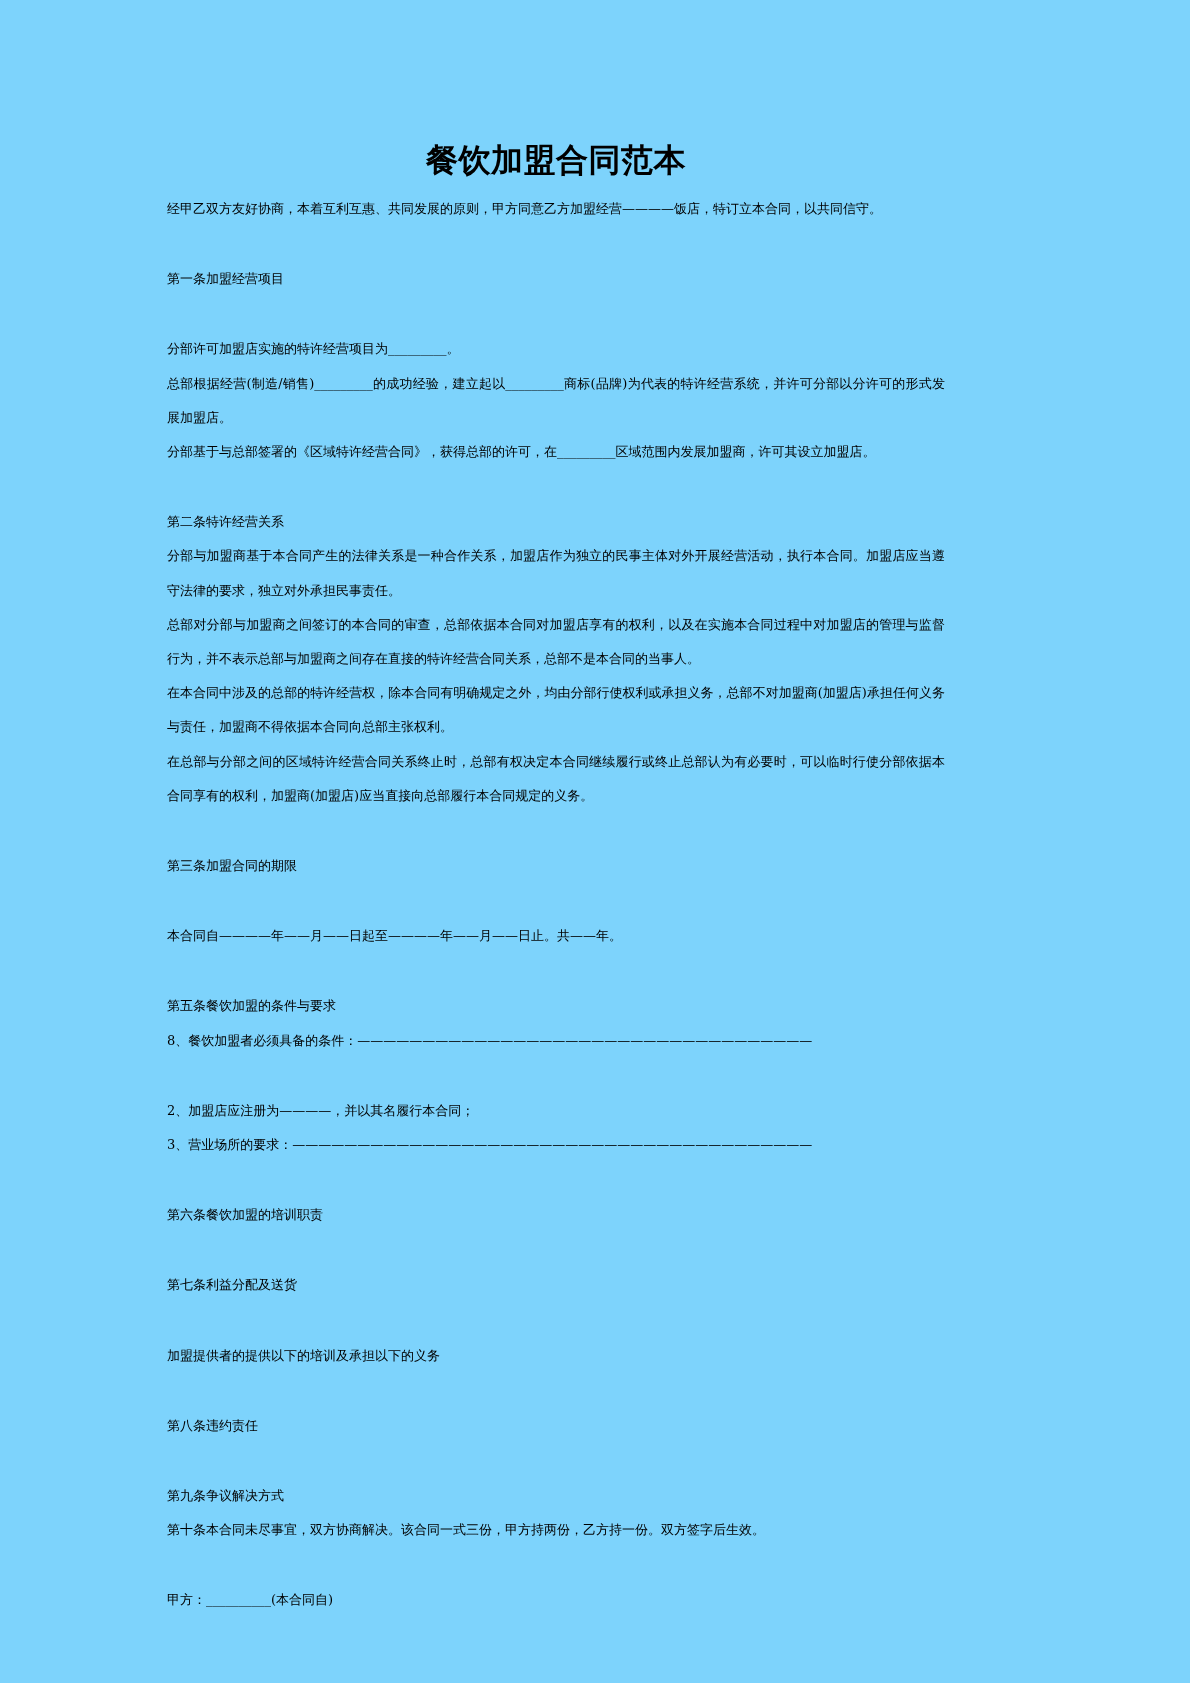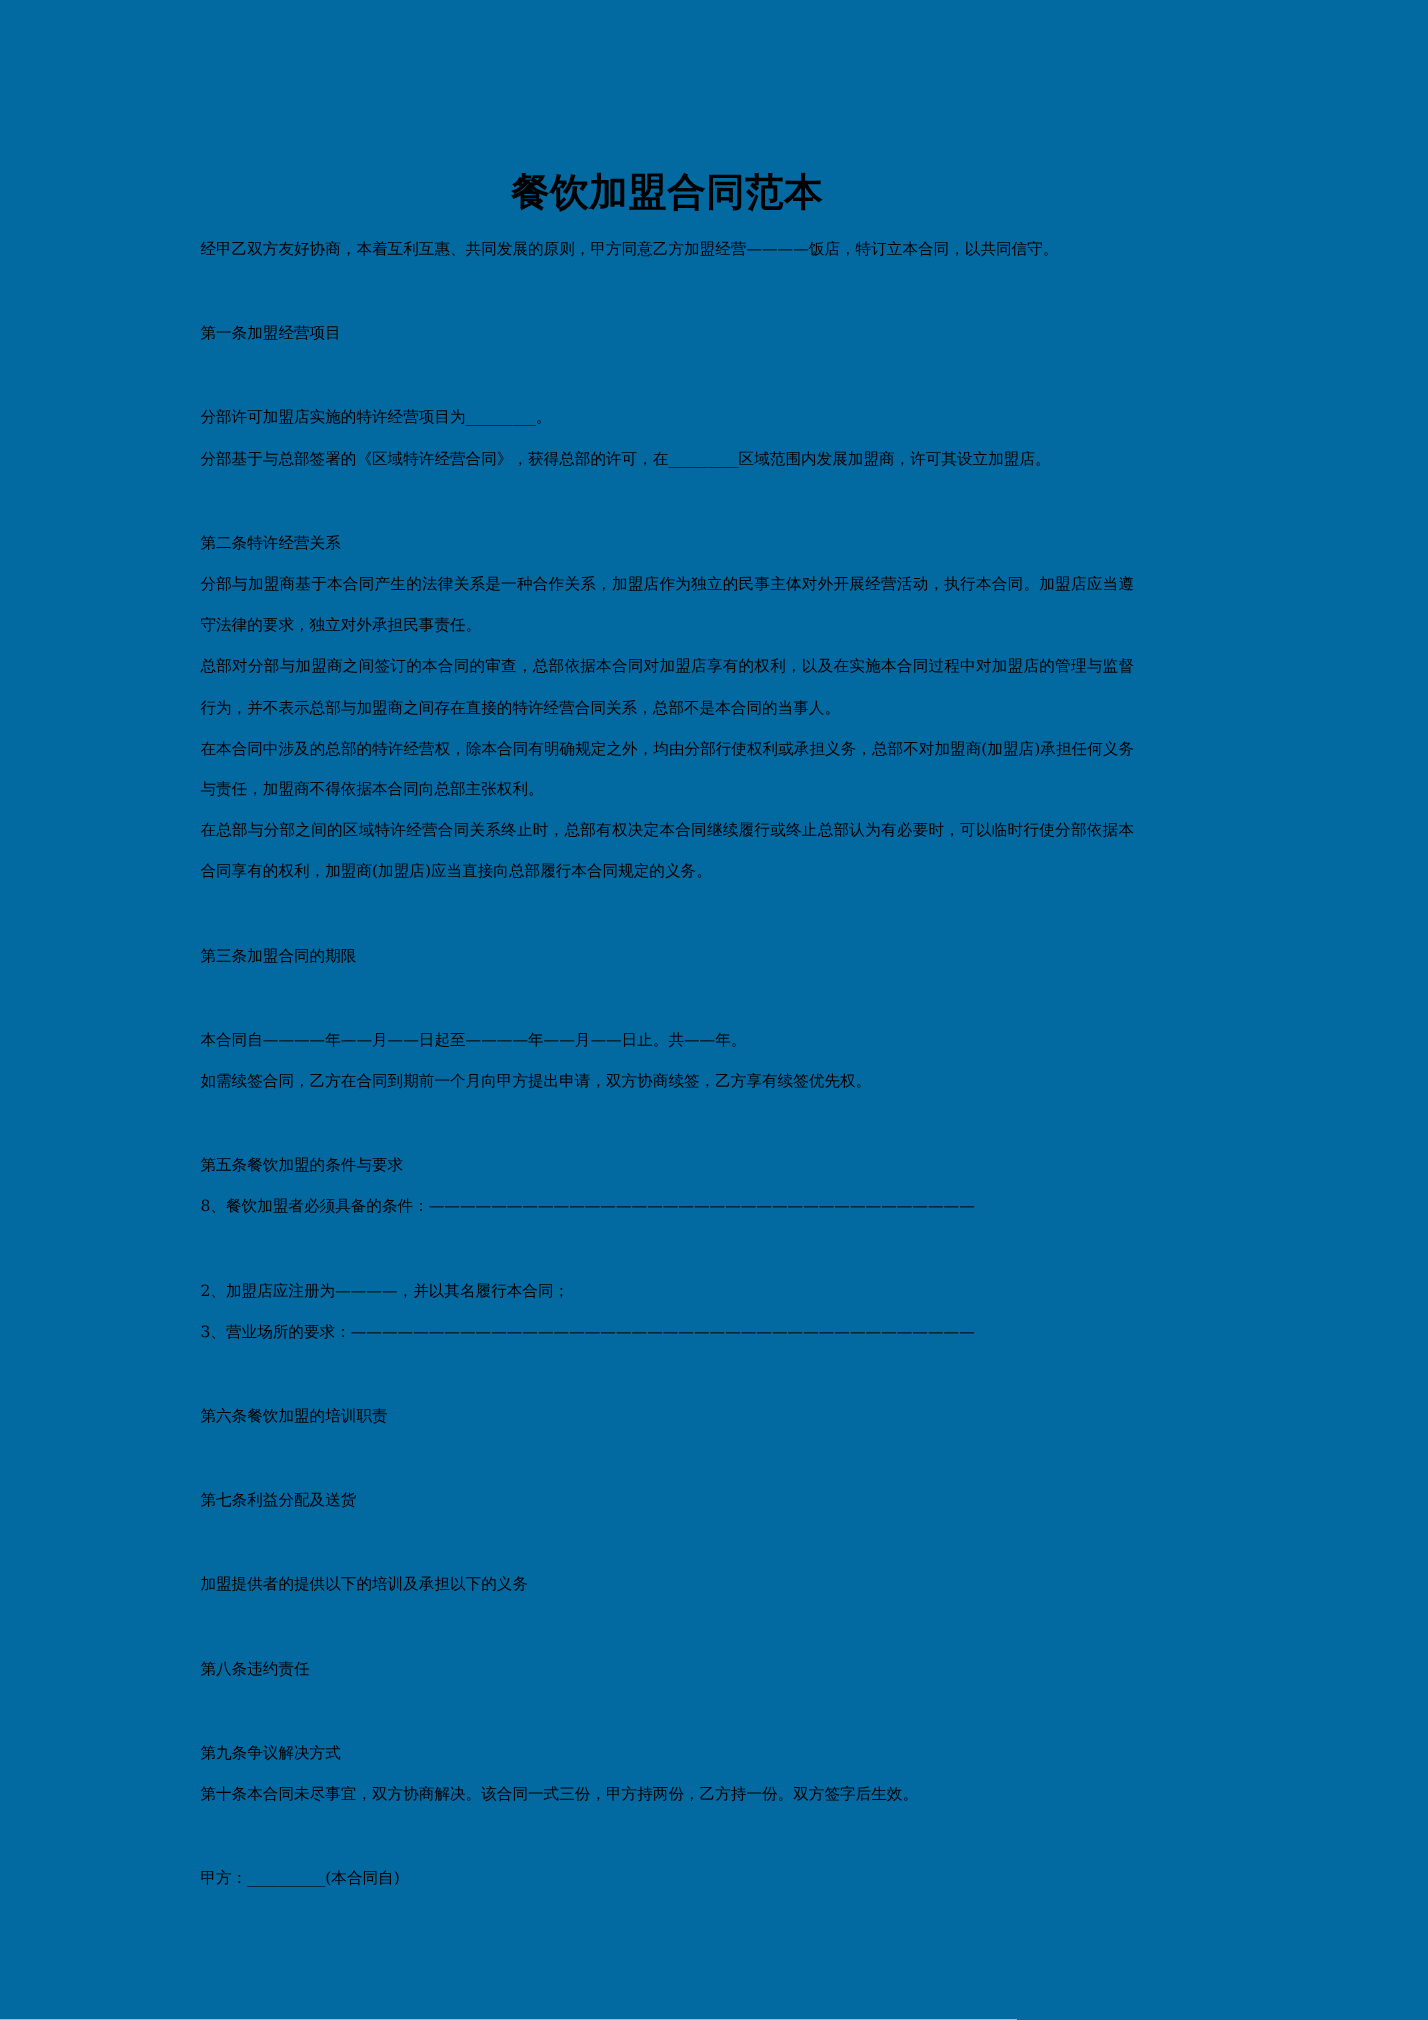--- a/index.html
+++ b/index.html
@@ -8,21 +8,21 @@
     background: #ffffff;
   }
   body {
     font-family: "DejaVu Serif", "Liberation Serif", serif;
     color: #000000;
   }
   .page {
     position: relative;
     width: 1190px;
     height: 1683px;
-    background: #0369a1;
+    background: #7dd3fc;
     box-sizing: border-box;
     overflow: hidden;
   }
   .content {
     position: absolute;
     left: 167px;
     top: 140px;
     width: 778px;
   }
   .doc-title {
@@ -58,29 +58,29 @@
 
 <div class="page">
   <div class="content">
 
     <h1 class="doc-title">餐饮加盟合同范本</h1>
 
     <div class="body-block">
       <p class="para">经甲乙双方友好协商，本着互利互惠、共同发展的原则，甲方同意乙方加盟经营————饭店，特订立本合同，以共同信守。</p>
       <p class="para short">第一条加盟经营项目</p>
       <p class="para short">分部许可加盟店实施的特许经营项目为_________。</p>
+      <p class="para">总部根据经营(制造/销售)_________的成功经验，建立起以_________商标(品牌)为代表的特许经营系统，并许可分部以分许可的形式发展加盟店。</p>
       <p class="para">分部基于与总部签署的《区域特许经营合同》，获得总部的许可，在_________区域范围内发展加盟商，许可其设立加盟店。</p>
       <p class="para short">第二条特许经营关系</p>
       <p class="para">分部与加盟商基于本合同产生的法律关系是一种合作关系，加盟店作为独立的民事主体对外开展经营活动，执行本合同。加盟店应当遵守法律的要求，独立对外承担民事责任。</p>
       <p class="para">总部对分部与加盟商之间签订的本合同的审查，总部依据本合同对加盟店享有的权利，以及在实施本合同过程中对加盟店的管理与监督行为，并不表示总部与加盟商之间存在直接的特许经营合同关系，总部不是本合同的当事人。</p>
       <p class="para">在本合同中涉及的总部的特许经营权，除本合同有明确规定之外，均由分部行使权利或承担义务，总部不对加盟商(加盟店)承担任何义务与责任，加盟商不得依据本合同向总部主张权利。</p>
       <p class="para">在总部与分部之间的区域特许经营合同关系终止时，总部有权决定本合同继续履行或终止总部认为有必要时，可以临时行使分部依据本合同享有的权利，加盟商(加盟店)应当直接向总部履行本合同规定的义务。</p>
       <p class="para short">第三条加盟合同的期限</p>
       <p class="para short">本合同自————年——月——日起至————年——月——日止。共——年。</p>
-      <p class="para">如需续签合同，乙方在合同到期前一个月向甲方提出申请，双方协商续签，乙方享有续签优先权。</p>
       <p class="para short">第五条餐饮加盟的条件与要求</p>
       <p class="para">8、餐饮加盟者必须具备的条件：———————————————————————————————————</p>
       <p class="para short">2、加盟店应注册为————，并以其名履行本合同；</p>
       <p class="para">3、营业场所的要求：————————————————————————————————————————</p>
       <p class="para short">第六条餐饮加盟的培训职责</p>
       <p class="para short">第七条利益分配及送货</p>
       <p class="para short">加盟提供者的提供以下的培训及承担以下的义务</p>
       <p class="para short">第八条违约责任</p>
       <p class="para short">第九条争议解决方式</p>
       <p class="para">第十条本合同未尽事宜，双方协商解决。该合同一式三份，甲方持两份，乙方持一份。双方签字后生效。</p>

